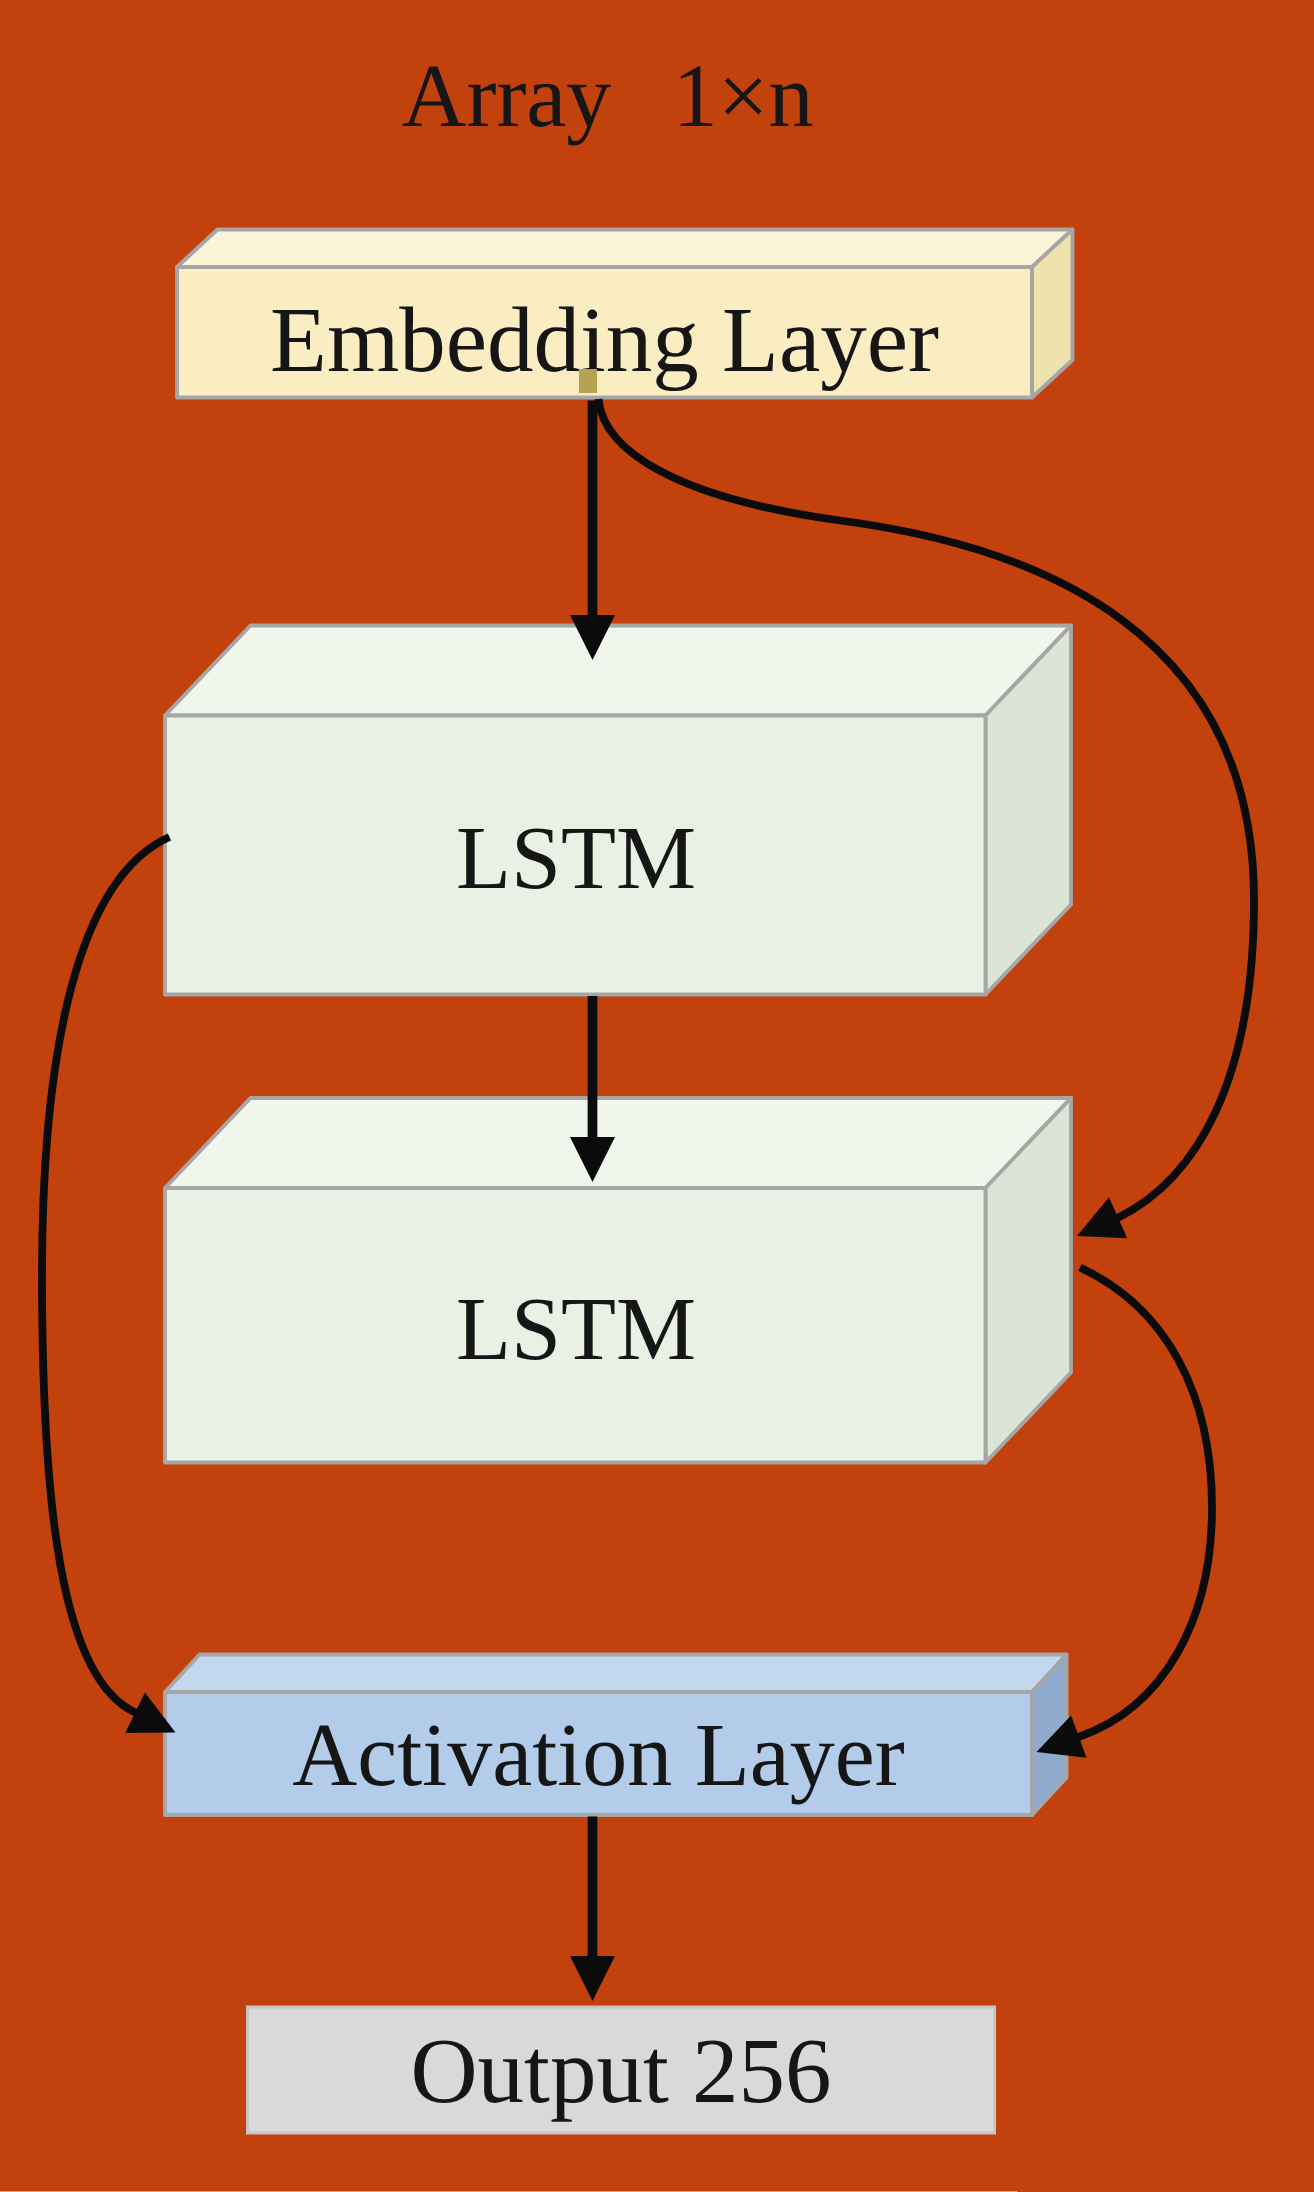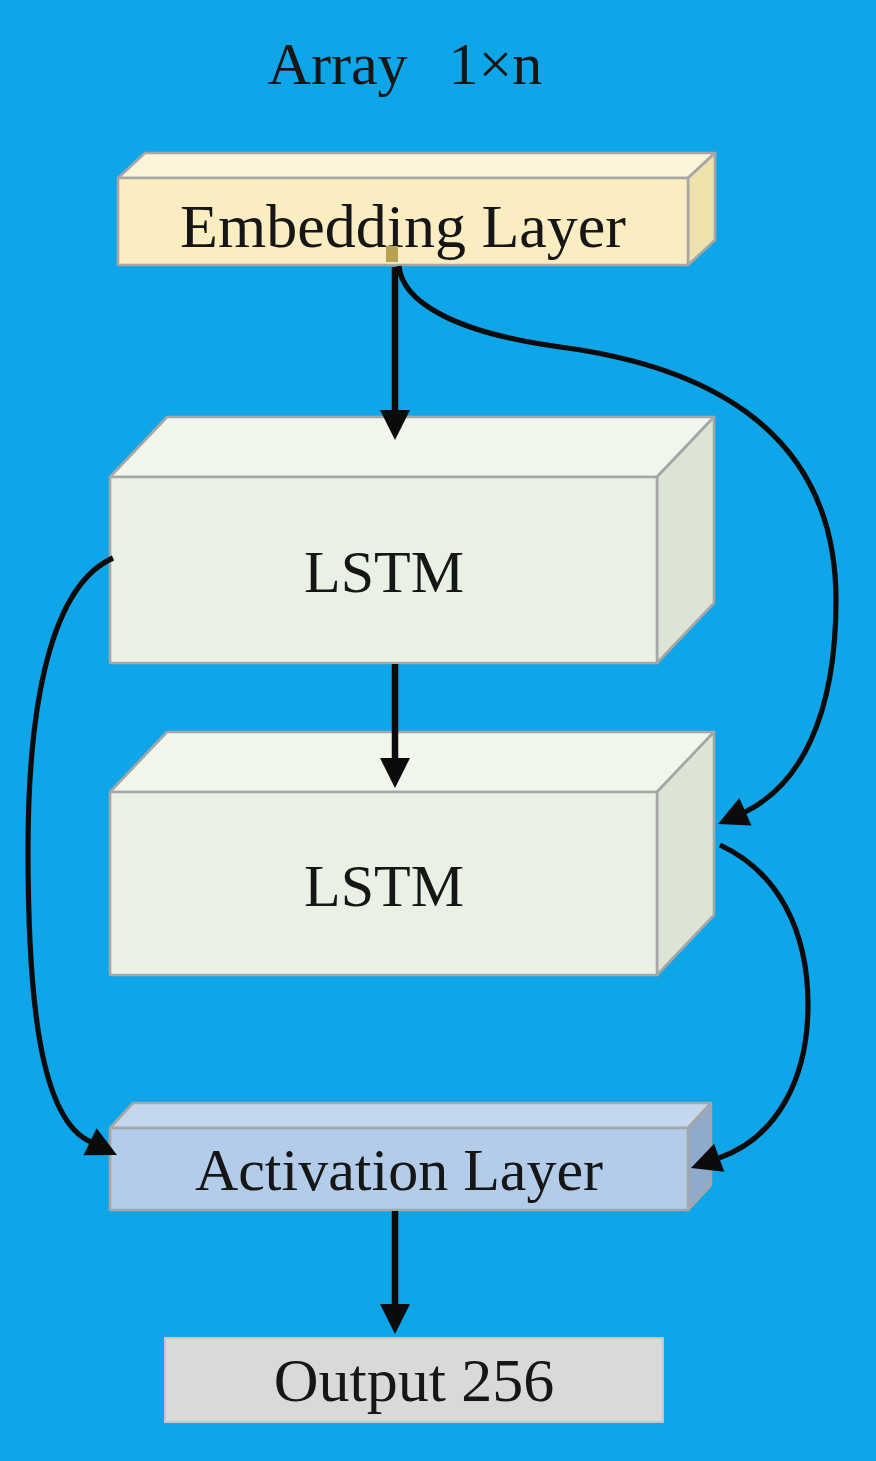--- a/index.html
+++ b/index.html
@@ -3,21 +3,21 @@
 <meta charset="utf-8">
 <style>
   html, body {
     margin: 0;
     padding: 0;
     background: #ffffff;
   }
   .canvas-wrap {
     width: 876px;
     height: 1461px;
-    background: #0ea5e9;
+    background: #c2410c;
     position: relative;
   }
   svg {
     display: block;
   }
   .face {
     stroke: #A6A6A6;
     stroke-width: 2.6;
     stroke-linejoin: round;
   }

